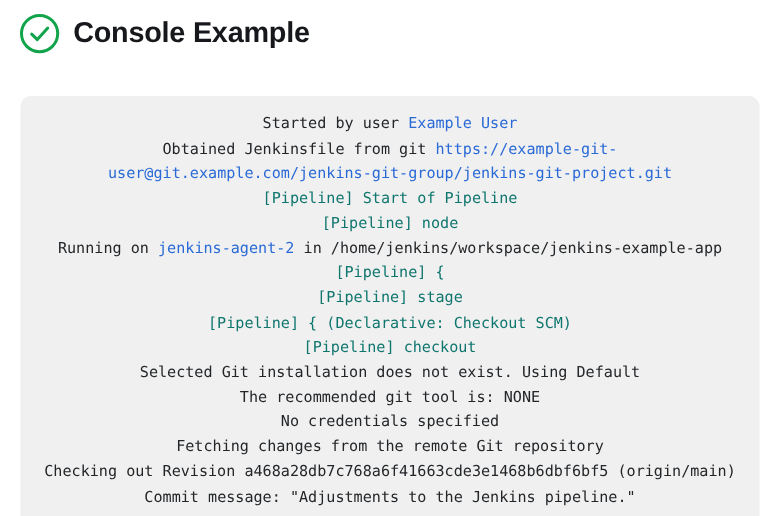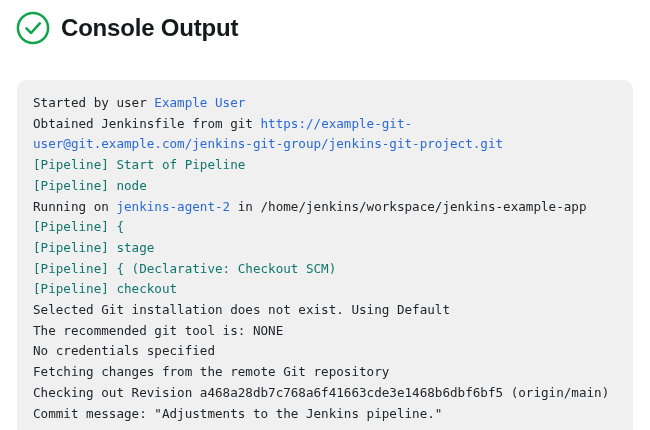--- a/index.html
+++ b/index.html
@@ -63,40 +63,41 @@
     font-size: 12.6px;
     line-height: 20.7px;
     color: #232629;
     white-space: pre-wrap;
     word-break: break-all;
     margin: 0;
   }
   .log-line {
     white-space: pre-wrap;
     word-break: break-word;
+    text-align: center;
   }
   .tok-link {
     color: #2a6ad6;
   }
   .tok-muted {
     color: #0f766e;
   }
 </style>
 </head>
 <body>
 
 <div class="page">
 
   <div class="header">
     <span class="status-icon-wrap">
       <svg class="status-icon" viewBox="0 0 34 34" xmlns="http://www.w3.org/2000/svg" aria-hidden="true">
         <circle cx="17" cy="17" r="15.1" fill="none" stroke="#11a44a" stroke-width="2.5"></circle>
         <path d="M10.4 17.4 L15.1 22.0 L23.8 12.4" fill="none" stroke="#11a44a" stroke-width="2.5" stroke-linecap="round" stroke-linejoin="round"></path>
       </svg>
     </span>
-    <div class="page-title">Console Output</div>
+    <div class="page-title">Console Example</div>
   </div>
 
   <div class="console-panel">
     <pre class="console-log"><div class="log-line"><span>Started by user </span><span class="tok-link">Example User</span></div><div class="log-line"><span>Obtained Jenkinsfile from git </span><span class="tok-link">https://example-git-user@git.example.com/jenkins-git-group/jenkins-git-project.git</span></div><div class="log-line"><span class="tok-muted">[Pipeline] Start of Pipeline</span></div><div class="log-line"><span class="tok-muted">[Pipeline] node</span></div><div class="log-line"><span>Running on </span><span class="tok-link">jenkins-agent-2</span><span> in /home/jenkins/workspace/jenkins-example-app</span></div><div class="log-line"><span class="tok-muted">[Pipeline] {</span></div><div class="log-line"><span class="tok-muted">[Pipeline] stage</span></div><div class="log-line"><span class="tok-muted">[Pipeline] { (Declarative: Checkout SCM)</span></div><div class="log-line"><span class="tok-muted">[Pipeline] checkout</span></div><div class="log-line"><span>Selected Git installation does not exist. Using Default</span></div><div class="log-line"><span>The recommended git tool is: NONE</span></div><div class="log-line"><span>No credentials specified</span></div><div class="log-line"><span>Fetching changes from the remote Git repository</span></div><div class="log-line"><span>Checking out Revision a468a28db7c768a6f41663cde3e1468b6dbf6bf5 (origin/main)</span></div><div class="log-line"><span>Commit message: "Adjustments to the Jenkins pipeline."</span></div></pre>
   </div>
 
 </div>
 
 </body></html>

